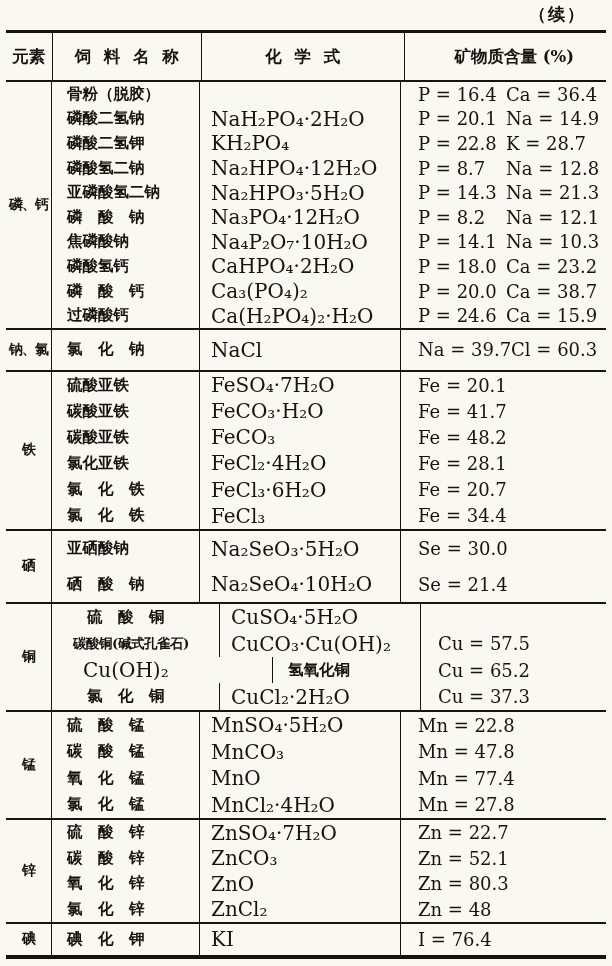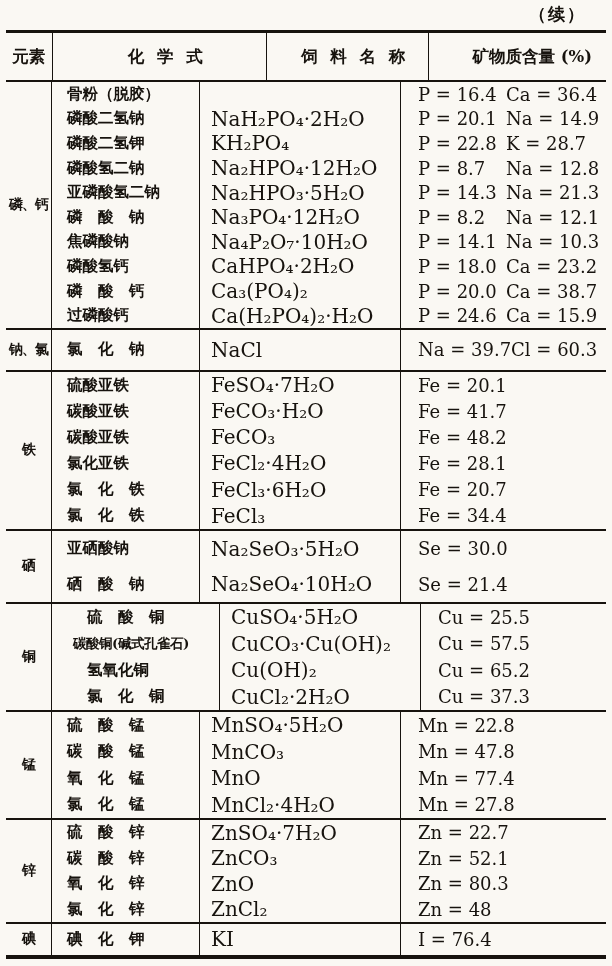--- a/index.html
+++ b/index.html
@@ -15,21 +15,20 @@
     font-size:17px;font-weight:bold;letter-spacing:2px;
   }
   .mtable{
     position:absolute;left:6px;right:6px;top:30px;
     border-top:3px solid #17130e;
     border-bottom:4px solid #17130e;
   }
   .header-row{
     display:flex;height:47px;
     border-bottom:2.5px solid #17130e;
-    gap:12px;
   }
   .hcell{
     display:flex;align-items:center;justify-content:center;
     font-weight:bold;font-size:16.5px;box-sizing:border-box;
   }
   .hc1{width:46.5px;border-right:1.5px solid #17130e;}
   .hc2{width:149.5px;border-right:1.5px solid #17130e;word-spacing:7px;}
   .hc3{width:202.5px;border-right:1.5px solid #17130e;word-spacing:7px;}
   .hc4{flex:1;padding-left:18px;}
   .group{display:flex;}
@@ -66,22 +65,22 @@
 </style>
 </head>
 <body>
 
 <div class="page">
   <div class="continued">（续）</div>
 
   <div class="mtable">
     <div class="header-row">
       <div class="hcell hc1">元素</div>
+      <div class="hcell hc2">饲 料 名 称</div>
       <div class="hcell hc3">化 学 式</div>
-      <div class="hcell hc2">饲 料 名 称</div>
       <div class="hcell hc4">矿物质含量 (%)</div>
     </div>
     <div id="groups">
         <div class="group g0">
     <div class="ecell">磷、钙</div>
     <div class="rows">
             <div class="row">
     <div class="cell name">骨粉（脱胶）</div>
     <div class="cell formula"></div>
     <div class="cell content">
@@ -249,36 +248,32 @@
     </div>
   </div>
           </div>
   </div>
         <div class="group g4">
     <div class="ecell">铜</div>
     <div class="rows">
             <div class="row">
     <div class="cell name">硫　酸　铜</div>
     <div class="cell formula">CuSO₄·5H₂O</div>
-    <div class="cell content">
-      <span class="v1">Cu = 25.5</span>
-
-    </div>
   </div>
             <div class="row">
     <div class="cell name tight">碳酸铜(碱式孔雀石)</div>
     <div class="cell formula">CuCO₃·Cu(OH)₂</div>
     <div class="cell content">
       <span class="v1">Cu = 57.5</span>
 
     </div>
   </div>
             <div class="row">
+    <div class="cell formula">Cu(OH)₂</div>
     <div class="cell name">氢氧化铜</div>
-    <div class="cell formula">Cu(OH)₂</div>
     <div class="cell content">
       <span class="v1">Cu = 65.2</span>
 
     </div>
   </div>
             <div class="row">
     <div class="cell name">氯　化　铜</div>
     <div class="cell formula">CuCl₂·2H₂O</div>
     <div class="cell content">
       <span class="v1">Cu = 37.3</span>

